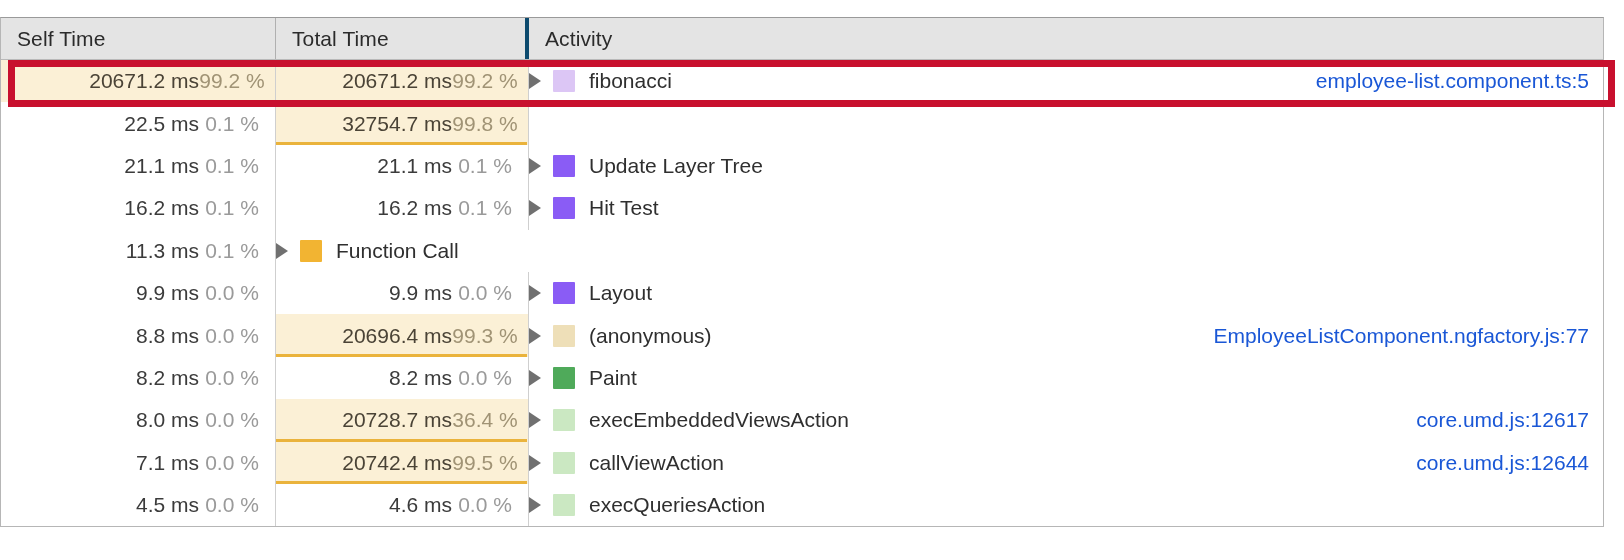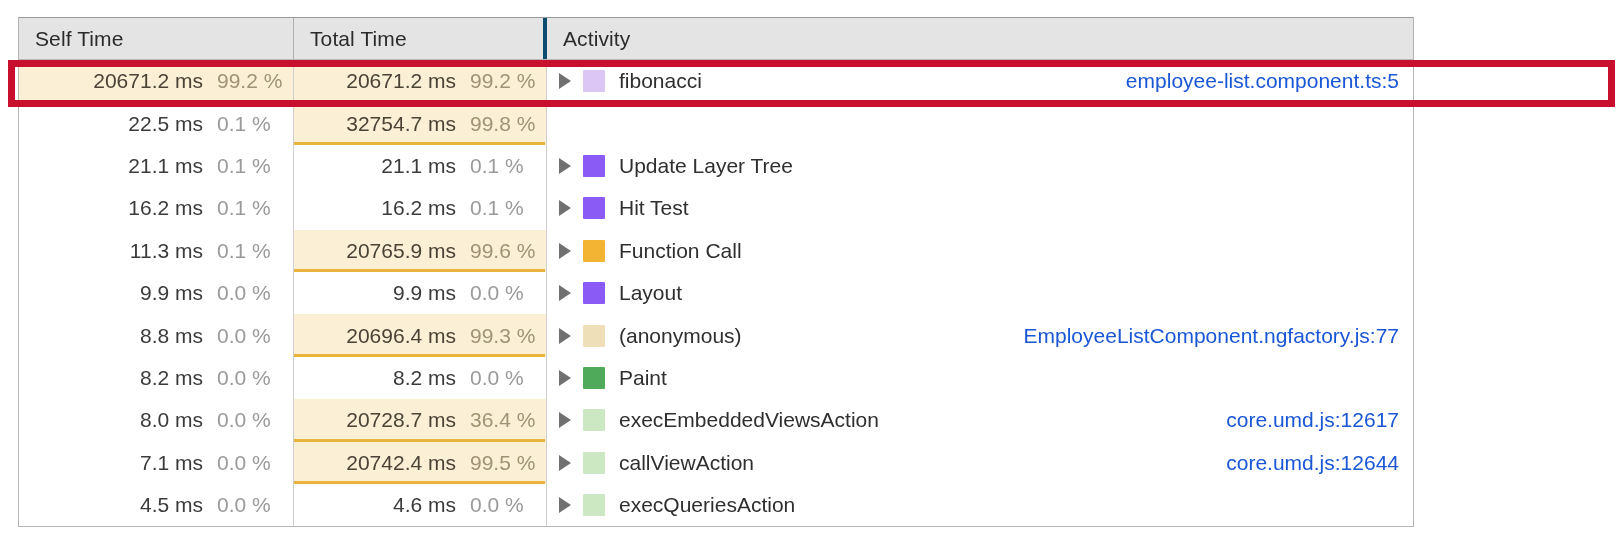--- a/index.html
+++ b/index.html
@@ -18,23 +18,23 @@
   #stage {
     position: relative;
     width: 1624px;
     height: 560px;
     background: #ffffff;
   }
 
   
   .perf-table {
     position: absolute;
-    left: 18px;
+    left: 0;
     top: 17px;
-    width: 1396px;
+    width: 1604px;
     border: 1px solid #b6b6b6;
     border-top: 1px solid #9a9a9a;
     box-sizing: border-box;
     background: #fff;
   }
 
   
   .thead {
     display: flex;
     height: 42px;
@@ -74,31 +74,30 @@
   }
 
   .cell.num {
     justify-content: flex-end;
     padding-right: 10px;
     font-size: 21px;
     white-space: nowrap;
   }
   .cell.self  { width: 275px; border-right: 1px solid #cfcfcf; }
   .cell.total { width: 253px; border-right: 1px solid #cfcfcf; }
-  .cell.act   { flex: 1 1 auto; padding-left: 12px; align-items: center; }
+  .cell.act   { flex: 1 1 auto; padding-left: 0; align-items: center; }
 
   .ms {
     color: #3b3b3b;
   }
   .pct {
     color: #9a9a9a;
-    margin-left: 14px;
     display: inline-block;
     min-width: 66px;
-    text-align: left;
+    text-align: center;
   }
 
   
   .cell.hl {
     background: #fbf0d6;
   }
   .cell.hl .ms  { color: #4a4336; }
   .cell.hl .pct { color: #a09375; }
   .cell.hl::after {
     content: "";
@@ -235,24 +234,20 @@
             <div class="swatch" style="background: rgb(138, 92, 245);"></div>
             <div class="act-name">Hit Test</div>
             <div class="spacer"></div>
           </div>
         </div>
         <div class="row">
           <div class="cell num self">
             <span class="ms">11.3 ms</span>
             <span class="pct">0.1 %</span>
           </div>
-          <div class="cell num total hl">
-            <span class="ms">20765.9 ms</span>
-            <span class="pct">99.6 %</span>
-          </div>
           <div class="cell act">
             <div class="twisty"></div>
             <div class="swatch" style="background: rgb(242, 180, 50);"></div>
             <div class="act-name">Function Call</div>
             <div class="spacer"></div>
           </div>
         </div>
         <div class="row">
           <div class="cell num self">
             <span class="ms">9.9 ms</span>

